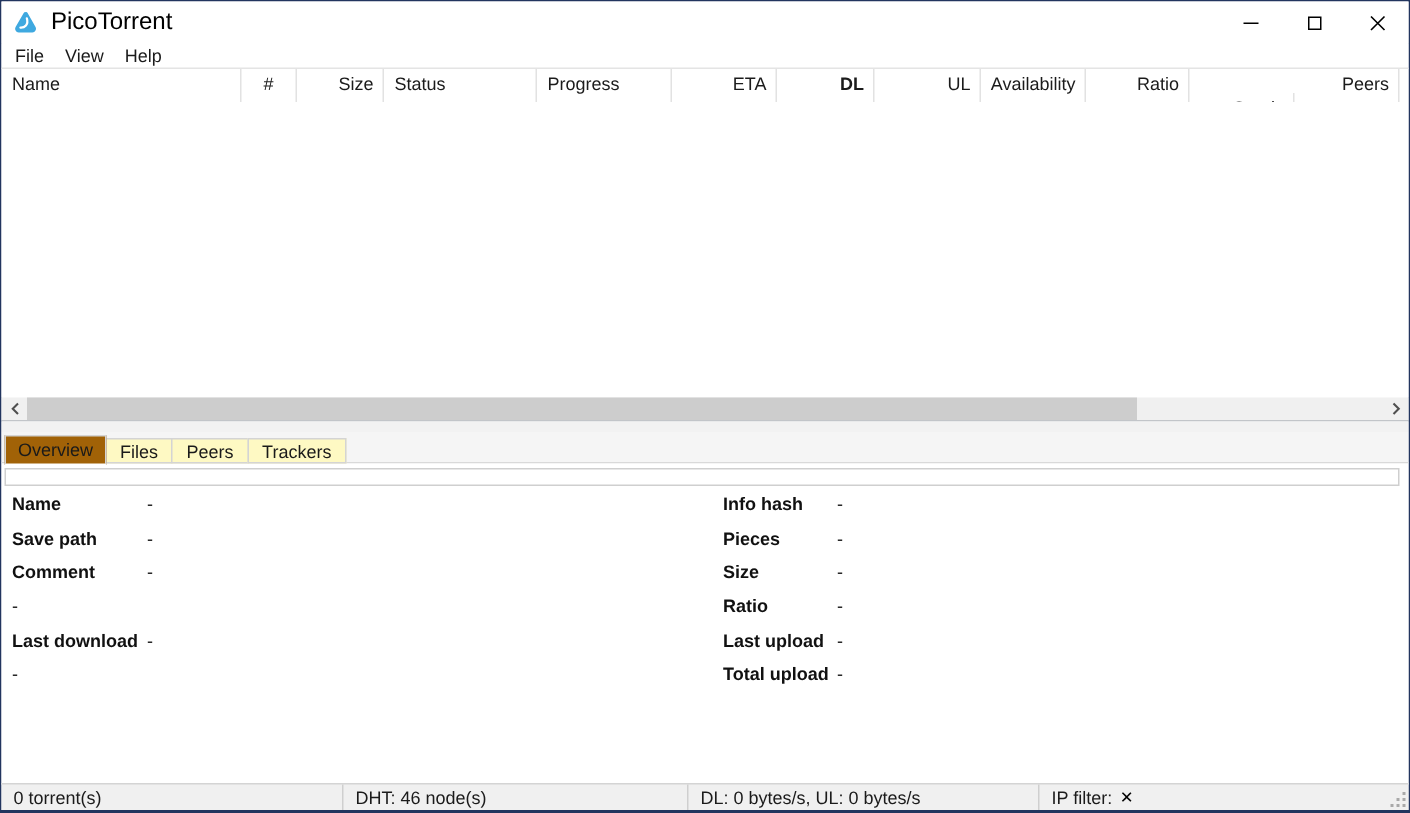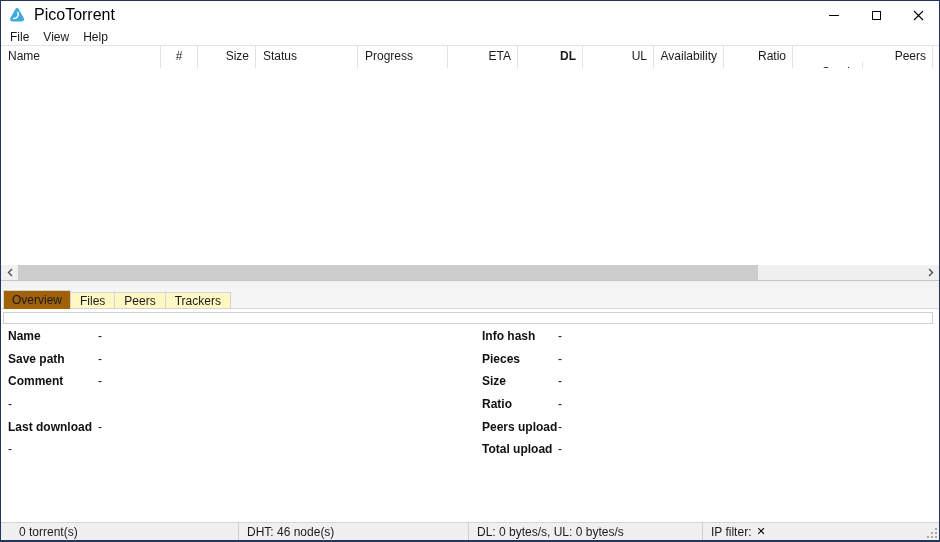--- a/index.html
+++ b/index.html
@@ -130,21 +130,21 @@
   .field-label { font-weight: bold; }
   .left-col  .field-label { width: 90px; }
   .right-col .field-label { width: 76px; }
   .field-value { color: #111; }
   
   .statusbar {
     position: absolute; left: 0; right: 0; bottom: 0; height: 18px;
     background: #f0f0f0;
     border-top: 1px solid #d4d4d4;
     display: flex; align-items: center;
-    font-size: 12px; color: #1b1b1b; padding-left: 10px;
+    font-size: 12px; color: #1b1b1b;
   }
   .sb-section {
     height: 100%; display: flex; align-items: center;
     padding-left: 8px;
     border-right: 1px solid #cfcfcf;
     white-space: nowrap;
   }
   .sb-1 { width: 228px; }
   .sb-2 { width: 230px; }
   .sb-3 { width: 234px; }
@@ -263,21 +263,21 @@
         </div>
         <div class="field-row">
           <div class="field-label">Size</div>
           <div class="field-value">-</div>
         </div>
         <div class="field-row">
           <div class="field-label">Ratio</div>
           <div class="field-value">-</div>
         </div>
         <div class="field-row">
-          <div class="field-label">Peers upload</div>
+          <div class="field-label">Last upload</div>
           <div class="field-value">-</div>
         </div>
         <div class="field-row">
           <div class="field-label">Total upload</div>
           <div class="field-value">-</div>
         </div>
       </div>
   </div>
 
   <div class="statusbar">

